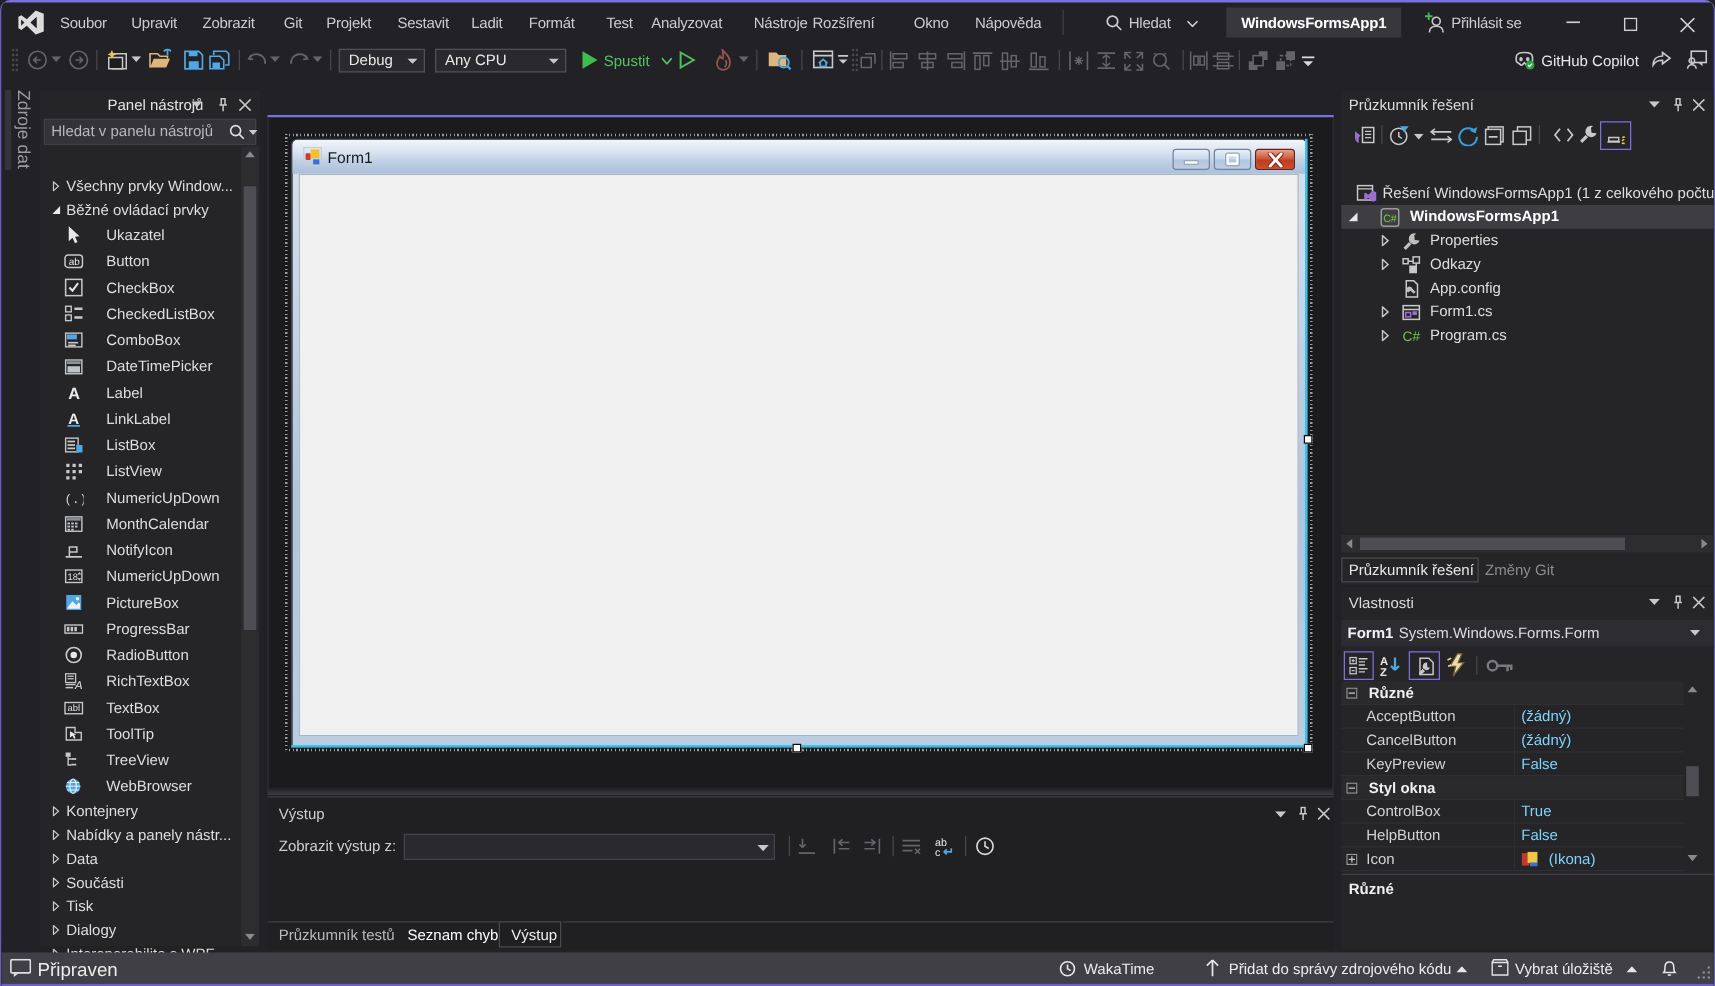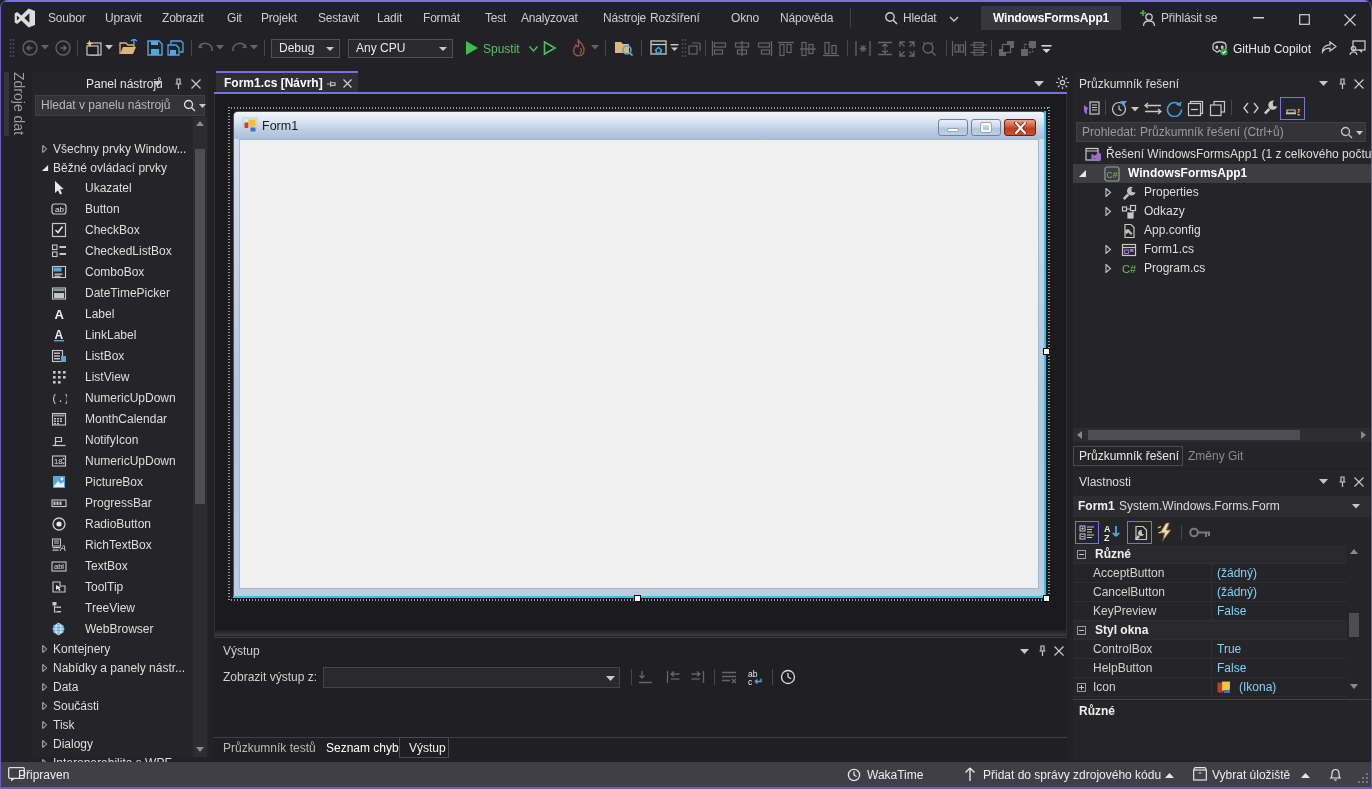--- a/index.html
+++ b/index.html
@@ -634,38 +634,20 @@
       <svg style="left:3px;top:4px" width="8" height="5" viewBox="0 0 8 5">
           <path d="M0 5 L4 0 L8 5 Z" fill="#8A8A8E"></path>
         </svg>
       <div id="tb-thumb"></div>
       <svg style="left:3px;top:630px" width="8" height="5" viewBox="0 0 8 5">
           <path d="M0 0 L4 5 L8 0 Z" fill="#8A8A8E"></path>
         </svg>
     </div>
   </div>
 
-  <div id="tabstrip">
-    <div id="dtab">
-        <span style="position:absolute;left:8px;top:3px">Form1.cs [Návrh]</span>
-      <svg style="left:110px;top:6px" width="10" height="11" viewBox="0 0 11 12">
-          <path d="M4 1 H7 V6 H4 Z M2.5 6 H8.5 M5.5 6 V10" fill="none" stroke="#BDBDBD" stroke-width="1.2" transform="rotate(90 5.5 5.5)"></path>
-        </svg>
-      <svg style="left:127px;top:6px" width="9" height="9" viewBox="0 0 9 9">
-          <path d="M0.5 0.5 L8.5 8.5 M8.5 0.5 L0.5 8.5" stroke="#CFCFCF" stroke-width="1.2"></path>
-        </svg>
-    </div>
-    <svg style="left:820px;top:10px" width="10" height="6" viewBox="0 0 10 6">
-        <path d="M0 0 L5 5.5 L10 0 Z" fill="#C8C8C8"></path>
-      </svg>
-    <svg style="left:841px;top:4px" width="15" height="15" viewBox="0 0 15 15">
-      <circle cx="7.5" cy="7.5" r="2.2" fill="none" stroke="#C8C8C8" stroke-width="1.2"></circle>
-      <path d="M7.5 1 V3.2 M7.5 11.8 V14 M1 7.5 H3.2 M11.8 7.5 H14 M2.9 2.9 L4.5 4.5 M10.5 10.5 L12.1 12.1 M12.1 2.9 L10.5 4.5 M4.5 10.5 L2.9 12.1" stroke="#C8C8C8" stroke-width="1.2"></path>
-    </svg>
-  </div>
   <div id="tabline"></div>
   <div class="abs" style="left:213px;top:629px;width:853px;height:7px;background:linear-gradient(180deg,#1A1A1C,#3C3C42);z-index:4"></div>
   <div class="abs" style="left:213px;top:94px;width:1px;height:541px;background:#303036;z-index:5"></div>
   <div class="abs" style="left:1065px;top:94px;width:1px;height:541px;background:#303036;z-index:5"></div>
   <div id="designer">
     <div class="ants-h" style="left:14px;top:13px;width:822px"></div>
     <div class="ants-h" style="left:14px;top:505px;width:822px"></div>
     <div class="ants-v" style="left:14px;top:13px;height:494px"></div>
     <div class="ants-v" style="left:834px;top:13px;height:494px"></div>
     <div id="form">
@@ -804,29 +786,20 @@
         <path d="M12.5 1.8 A4.6 4.6 0 1 0 15.3 7.6 L11.2 7.2 L10.8 3.1 Z" fill="#C8C8C8"></path>
         <path d="M6.5 9 L2 13.6 L3.8 15.4 L8.4 10.8 Z" fill="#C8C8C8"></path>
       </svg>
     <div class="abs" style="left:207px;top:25px;width:25px;height:23px;border:1px solid #7B70DF">
       <svg style="left:4px;top:4px" width="16" height="15" viewBox="0 0 16 15">
           <path d="M1 11.5 H11" stroke="#C8C8C8" stroke-width="1.5"></path>
           <path d="M2 8 H10 V11 H2 Z" fill="none" stroke="#C8C8C8" stroke-width="1.1"></path>
           <path d="M12.5 10.5 L14.5 9.5 M12.8 8 L14.8 7.5 M12.5 12.5 L14.8 12.8" stroke="#E8C64A" stroke-width="1.3"></path>
         </svg>
     </div>
-    <div class="abs" style="left:3px;top:50px;width:290px;height:20px;background:#333338;border:1px solid #3F3F46;color:#9B9B9B;line-height:18px;padding-left:5px;font-size:12px">Prohledat: Průzkumník řešení (Ctrl+ů)
-      <svg style="left:263px;top:3px" width="13" height="13" viewBox="0 0 13 13">
-          <circle cx="5.5" cy="5.5" r="4" fill="none" stroke="#C8C8C8" stroke-width="1.3"></circle>
-          <line x1="8.5" y1="8.5" x2="12" y2="12" stroke="#C8C8C8" stroke-width="1.3"></line>
-        </svg>
-      <svg style="left:279px;top:8px" width="7" height="5" viewBox="0 0 7 5">
-          <path d="M0 0 L3.5 4 L7 0 Z" fill="#C8C8C8"></path>
-        </svg>
-    </div>
     <div id="se-rows">
         <div class="serow" style="top:73px">
           <svg style="left:12px;top:2px" width="17" height="15" viewBox="0 0 17 15">
             <rect x="1" y="1.5" width="12" height="11.5" fill="none" stroke="#C8C8C8" stroke-width="1.2"></rect>
             <path d="M1 4 H13" stroke="#C8C8C8" stroke-width="1"></path>
             <path d="M13.2 5.6 L16 6.7 V13.3 L13.2 14.4 L9.6 11.2 L7.4 12.9 L6.4 12.4 V7.6 L7.4 7.1 L9.6 8.8 Z" fill="#9B6FD0"></path>
           </svg>
           <span class="txt" style="left:33px">Řešení WindowsFormsApp1 (1 z celkového počtu</span>
         </div>
         <div class="serow" style="top:92px;background:#3E3E42">
@@ -1020,21 +993,21 @@
     <div class="abs" style="left:0;top:229px;width:298px;height:61px;border-top:1px solid #3F3F46">
       <span class="abs" style="left:6px;top:4px;font-weight:bold;color:#EFEFEF;font-size:12px">Různé</span>
     </div>
   </div>
 
   <div id="status">
     <svg style="left:7px;top:5px" width="17" height="15" viewBox="0 0 17 15">
       <rect x="0.7" y="0.7" width="15.6" height="10.6" rx="1" fill="none" stroke="#E0E0E0" stroke-width="1.3"></rect>
       <path d="M3 11.5 L3 14.5 L7 11.5" fill="#E0E0E0"></path>
     </svg>
-    <span class="abs" style="left:17px;top:6px;font-size:12px">Připraven</span>
+    <span class="abs" style="left:29px;top:6px;font-size:15px">Připraven</span>
     <svg style="left:846px;top:6px" width="14" height="14" viewBox="0 0 14 14">
       <circle cx="7" cy="7" r="5.6" fill="none" stroke="#E6E6E6" stroke-width="1.3"></circle>
       <path d="M7 3.5 V7 L9.5 8.5" fill="none" stroke="#E6E6E6" stroke-width="1.3"></path>
     </svg>
     <span class="abs" style="left:866px;top:6px;font-size:12px">WakaTime</span>
     <svg style="left:963px;top:5px" width="12" height="15" viewBox="0 0 12 15">
       <path d="M6 1 L6 14 M6 1 L1.5 5.5 M6 1 L10.5 5.5" fill="none" stroke="#E6E6E6" stroke-width="1.4"></path>
     </svg>
     <span class="abs" style="left:982px;top:6px;font-size:12px">Přidat do správy zdrojového kódu</span>
     <svg style="left:1164px;top:11px" width="9" height="5" viewBox="0 0 9 5">

